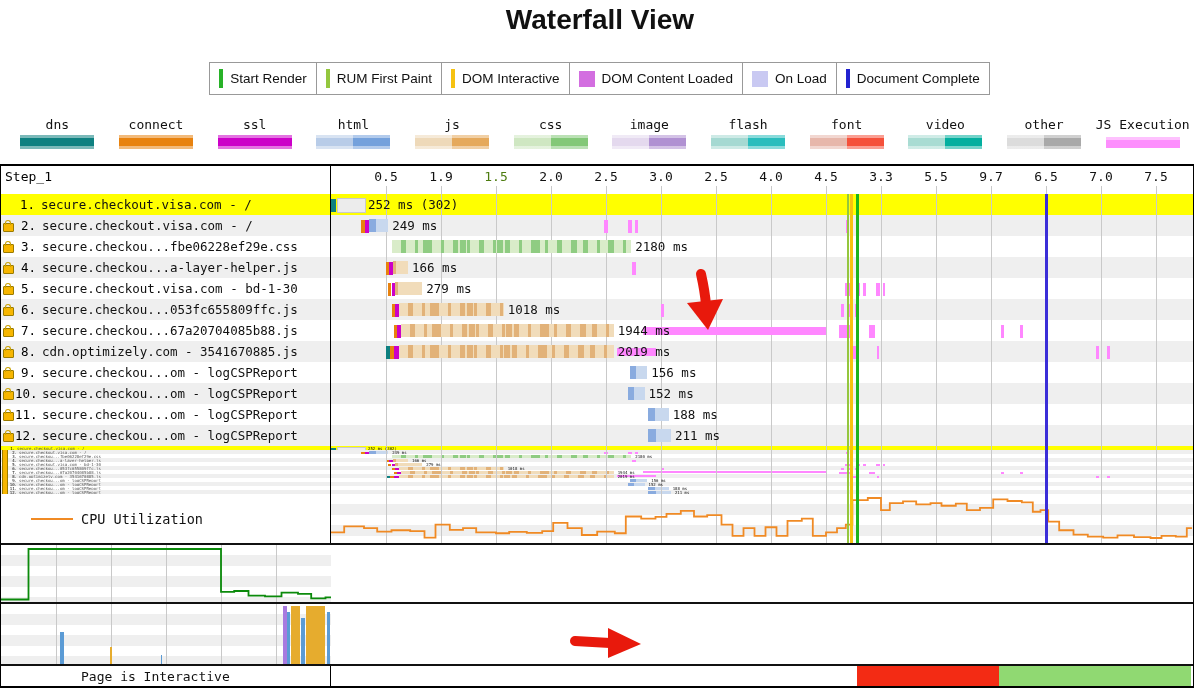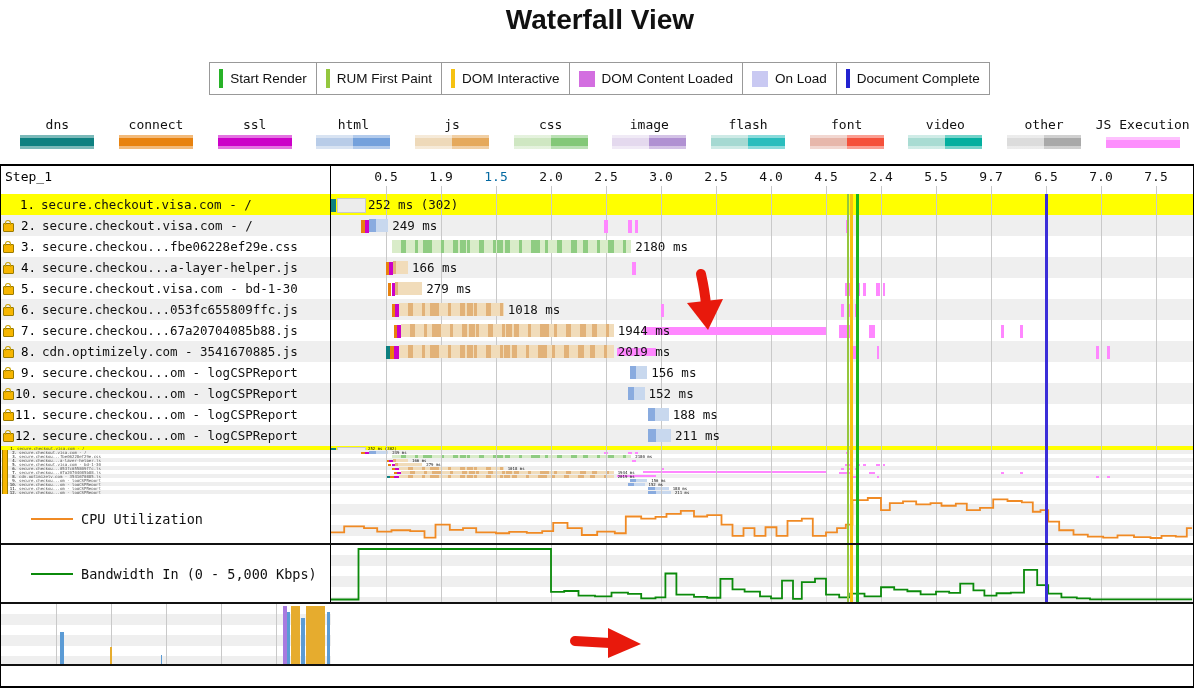--- a/index.html
+++ b/index.html
@@ -161,35 +161,35 @@
   <div id="wf">
     <div class="sect" style="height:28px;">
       <div class="lcol" style="display:flex;align-items:flex-start;">
         <span style="font-size:13px;padding:3px 0 0 4px;">Step_1</span>
       </div>
       <div class="rcol" id="axis">
           <div style="position: absolute; top: 3px; left: 41px; width: 28px; text-align: center; font-size: 13px; color: rgb(17, 17, 17);">0.5</div>
           <div class="gline" style="top: 20px; left: 55px;"></div>
           <div style="position: absolute; top: 3px; left: 96px; width: 28px; text-align: center; font-size: 13px; color: rgb(17, 17, 17);">1.9</div>
           <div class="gline" style="top: 20px; left: 110px;"></div>
-          <div style="position: absolute; top: 3px; left: 151px; width: 28px; text-align: center; font-size: 13px; color: #0369a1;">1.5</div>
+          <div style="position: absolute; top: 3px; left: 151px; width: 28px; text-align: center; font-size: 13px; color: #4d7c0f;">1.5</div>
           <div class="gline" style="top: 20px; left: 165px;"></div>
           <div style="position: absolute; top: 3px; left: 206px; width: 28px; text-align: center; font-size: 13px; color: rgb(17, 17, 17);">2.0</div>
           <div class="gline" style="top: 20px; left: 220px;"></div>
           <div style="position: absolute; top: 3px; left: 261px; width: 28px; text-align: center; font-size: 13px; color: rgb(17, 17, 17);">2.5</div>
           <div class="gline" style="top: 20px; left: 275px;"></div>
           <div style="position: absolute; top: 3px; left: 316px; width: 28px; text-align: center; font-size: 13px; color: rgb(17, 17, 17);">3.0</div>
           <div class="gline" style="top: 20px; left: 330px;"></div>
           <div style="position: absolute; top: 3px; left: 371px; width: 28px; text-align: center; font-size: 13px; color: rgb(17, 17, 17);">2.5</div>
           <div class="gline" style="top: 20px; left: 385px;"></div>
           <div style="position: absolute; top: 3px; left: 426px; width: 28px; text-align: center; font-size: 13px; color: rgb(17, 17, 17);">4.0</div>
           <div class="gline" style="top: 20px; left: 440px;"></div>
           <div style="position: absolute; top: 3px; left: 481px; width: 28px; text-align: center; font-size: 13px; color: rgb(17, 17, 17);">4.5</div>
           <div class="gline" style="top: 20px; left: 495px;"></div>
-          <div style="position: absolute; top: 3px; left: 536px; width: 28px; text-align: center; font-size: 13px; color: rgb(17, 17, 17);">2.4</div>
+          <div style="position: absolute; top: 3px; left: 536px; width: 28px; text-align: center; font-size: 13px; color: rgb(17, 17, 17);">3.3</div>
           <div class="gline" style="top: 20px; left: 550px;"></div>
           <div style="position: absolute; top: 3px; left: 591px; width: 28px; text-align: center; font-size: 13px; color: rgb(17, 17, 17);">5.5</div>
           <div class="gline" style="top: 20px; left: 605px;"></div>
           <div style="position: absolute; top: 3px; left: 646px; width: 28px; text-align: center; font-size: 13px; color: rgb(17, 17, 17);">9.7</div>
           <div class="gline" style="top: 20px; left: 660px;"></div>
           <div style="position: absolute; top: 3px; left: 701px; width: 28px; text-align: center; font-size: 13px; color: rgb(17, 17, 17);">6.5</div>
           <div class="gline" style="top: 20px; left: 715px;"></div>
           <div style="position: absolute; top: 3px; left: 756px; width: 28px; text-align: center; font-size: 13px; color: rgb(17, 17, 17);">7.0</div>
           <div class="gline" style="top: 20px; left: 770px;"></div>
           <div style="position: absolute; top: 3px; left: 811px; width: 28px; text-align: center; font-size: 13px; color: rgb(17, 17, 17);">7.5</div>
@@ -733,26 +733,20 @@
           <svg width="861" height="49" style="position: absolute; left: 0px; top: 0px;">
             <path d="M0,38.4 H13.2 V32.379999999999995 H33 V34.1 H46.199999999999996 V37.54 H60.50000000000001 V36.25 H79.2 V37.11 H93.5 V43.56 H104.5 V30.66 H118.80000000000001 V35.82 H132 V34.1 H145.20000000000002 V38.4 H165 V39.26 H178.20000000000002 V37.97 H195.8 V38.83 H211.2 V37.11 H222.2 V28.94 H236.5 V34.1 H250.79999999999998 V40.98 H266.2 V37.54 H283.8 V39.26 H294.8 V22.490000000000002 H310.2 V24.64 H324.5 V22.919999999999998 H335.5 V19.91 H349.8 V16.900000000000002 H363 V22.490000000000002 H376.2 V21.2 H390.5 V30.66 H401.5 V41.84 H412.5 V34.1 H423.5 V41.84 H434.5 V33.24 H445.5 V41.84 H456.50000000000006 V26.790000000000003 H470.8 V24.64 H481.8 V41.84 H495 V38.4 H505.99999999999994 V34.1 H514.8 V30.66 H521.4 V6.149999999999999 H536.8 V4 H550 V16.040000000000003 H558.8 V9.159999999999997 H572 V7.439999999999998 H585.2 V10.450000000000003 H599.5 V9.159999999999997 H610.5 V11.740000000000002 H624.8 V9.590000000000003 H635.8000000000001 V16.040000000000003 H649 V13.89 H662.1999999999999 V5.289999999999999 H676.5 V7.009999999999998 H690.8000000000001 V8.299999999999997 H701.8 V17.759999999999998 H709.5 V16.040000000000003 H717.1999999999999 V27.65 H728.2 V36.25 H742.5 V40.55 H756.8 V42.7 H772.1999999999999 V43.56 H786.5 V41.41 H803 V43.13 H819.5 V43.99 H830.5 V41.84 H844.8 V42.7 H855.8000000000001 V34.1 H861" fill="none" stroke="#f08a24" stroke-width="1.8"></path>
           </svg>
           <div class="marker" style="left: 516px; width: 2px; background: rgb(148, 199, 62); z-index: 3;"></div>
           <div class="marker" style="left: 519.35px; width: 3px; background: rgb(246, 194, 17); z-index: 3;"></div>
           <div class="marker" style="left: 524.85px; width: 3px; background: rgb(29, 179, 29); z-index: 3;"></div>
           <div class="marker" style="left: 713.5px; width: 3px; background: rgb(59, 46, 216); z-index: 3;"></div>
         </div>
     </div>
     <div class="sect hdiv" style="height:57px;">
-      <div class="lcol">
-        <div class="seclabel">
-          <span class="lswatch" id="bw-swatch" style="border-color: rgb(11, 138, 11);"></span>
-          <span>Bandwidth In (0 - 5,000 Kbps)</span>
-        </div>
-      </div>
       <div class="rcol" id="bw-chart" style="background: repeating-linear-gradient(rgb(255, 255, 255) 0px, rgb(255, 255, 255) 10px, rgb(239, 239, 239) 10px, rgb(239, 239, 239) 21px);">
           <div class="gline" style="left: 55px;"></div>
           <div class="gline" style="left: 110px;"></div>
           <div class="gline" style="left: 165px;"></div>
           <div class="gline" style="left: 220px;"></div>
           <div class="gline" style="left: 275px;"></div>
           <div class="gline" style="left: 330px;"></div>
           <div class="gline" style="left: 385px;"></div>
           <div class="gline" style="left: 440px;"></div>
           <div class="gline" style="left: 495px;"></div>
@@ -837,20 +831,25 @@
           <div style="position: absolute; left: 836px; width: 2.2px; bottom: 0px; height: 8.7px; background: rgb(230, 172, 46);"></div>
           <div style="position: absolute; left: 842.6px; width: 5.5px; bottom: 0px; height: 12.76px; background: rgb(230, 172, 46);"></div>
           <div style="position: absolute; left: 852.5px; width: 3.3px; bottom: 0px; height: 10.44px; background: rgb(230, 172, 46);"></div>
           <div class="marker" style="left: 516px; width: 2px; background: rgb(148, 199, 62); z-index: 3;"></div>
           <div class="marker" style="left: 519.35px; width: 3px; background: rgb(246, 194, 17); z-index: 3;"></div>
           <div class="marker" style="left: 524.85px; width: 3px; background: rgb(29, 179, 29); z-index: 3;"></div>
           <div class="marker" style="left: 713.5px; width: 3px; background: rgb(59, 46, 216); z-index: 3;"></div>
         </div>
     </div>
     <div class="sect hdiv" style="height:20px;">
+      <div class="lcol">
+        <div class="seclabel" style="padding-left:80px;font-size:13px;">
+          <span>Page is Interactive</span>
+        </div>
+      </div>
       <div class="rcol" id="pi-chart">
           <div style="position: absolute; left: 0px; width: 526.35px; top: 0px; bottom: 0px; background: rgb(255, 255, 255);"></div>
           <div style="position: absolute; left: 526.35px; width: 141.35px; top: 0px; bottom: 0px; background: rgb(243, 43, 20);"></div>
           <div style="position: absolute; left: 667.7px; width: 192.5px; top: 0px; bottom: 0px; background: rgb(144, 217, 114);"></div>
         </div>
     </div>
   </div>
 
   <svg class="annot" width="1200" height="699">
     <g>

